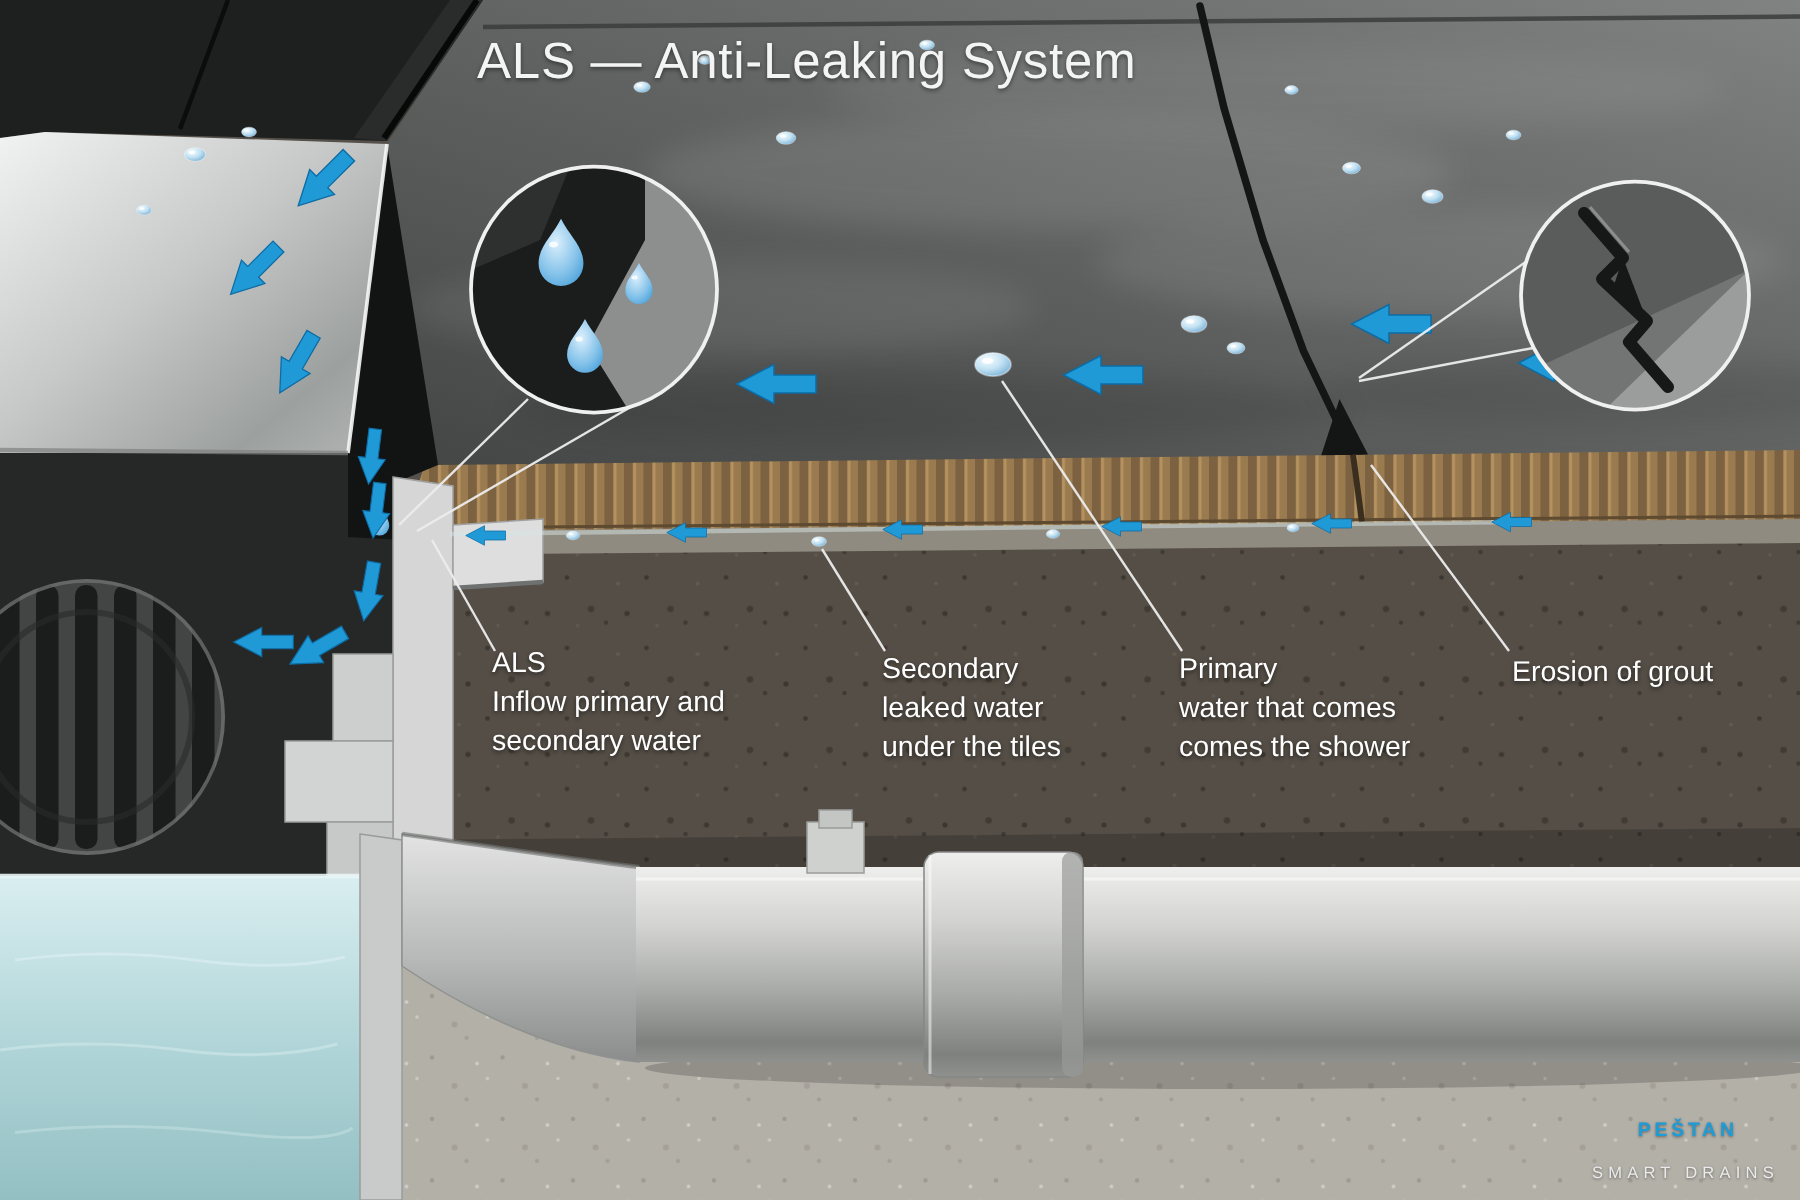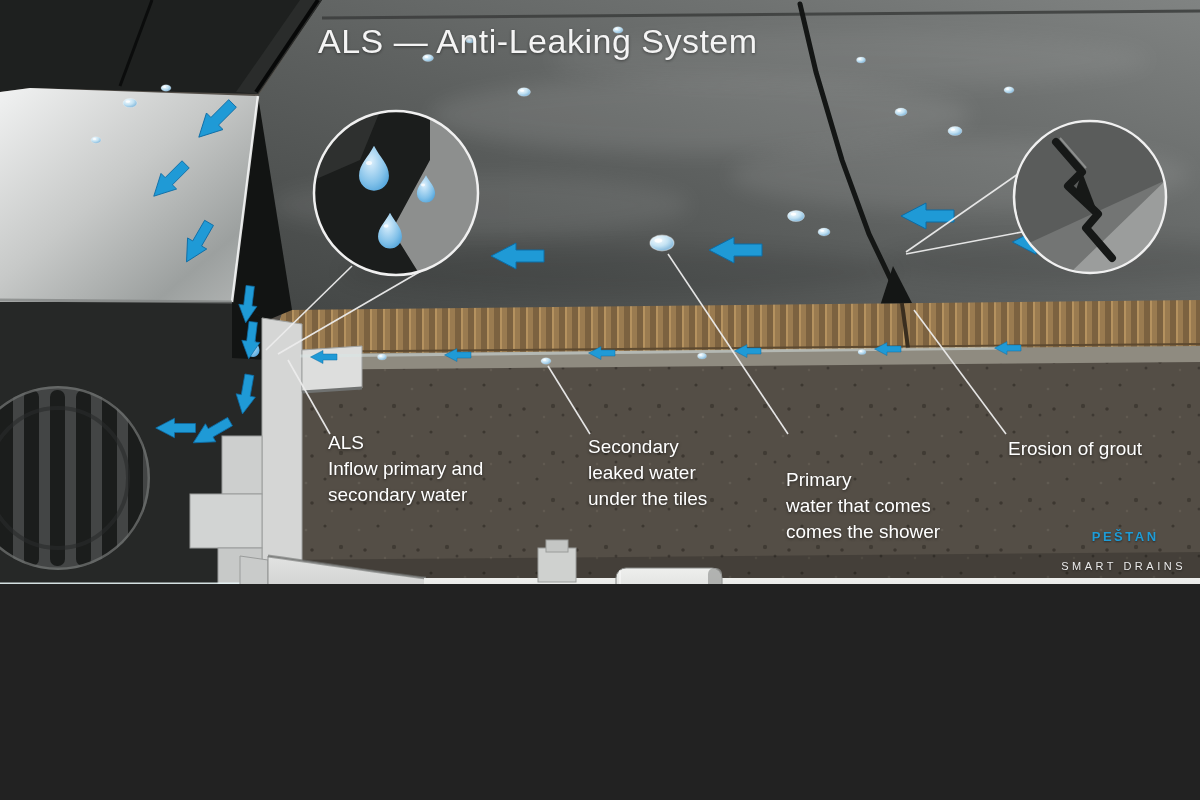--- a/index.html
+++ b/index.html
@@ -1,16 +1,16 @@
 <!DOCTYPE html>
 <html style="--arrow-blue: #1f9ad6; --logo-blue: #1e9cd7; --callout-stroke: #f0f0f0;"><head>
 <meta charset="utf-8">
 <style>
   html,body{margin:0;padding:0;background:#222;}
-  .stage{position:relative;width:1200px;height:584px;overflow:hidden;font-family:"Liberation Sans",sans-serif;background:#55504a;text-decoration:underline;}
+  .stage{position:relative;width:1200px;height:800px;overflow:hidden;font-family:"Liberation Sans",sans-serif;background:#55504a;text-decoration:underline;}
   .stage svg.scene{position:absolute;left:0;top:0;}
   .title{position:absolute;left:318px;top:22px;margin:0;font-size:34px;font-weight:500;color:#f4f4f4;letter-spacing:.5px;text-shadow:0 1px 3px rgba(0,0,0,.45);}
   .label{position:absolute;color:#fff;font-size:19px;line-height:1.38;font-weight:400;text-shadow:0 1px 3px rgba(0,0,0,.55);}
   .label span{display:block;}
   .flow-arrow{fill:var(--arrow-blue,#1f9ad6);stroke:#0d6ca5;stroke-width:1;}
   .leader{stroke:#ededed;stroke-width:1.6;opacity:.95;}
   .callout-ring{fill:none;stroke:var(--callout-stroke,#f0f0f0);stroke-width:2.5;}
   .logo{position:absolute;right:14px;bottom:12px;text-align:right;text-shadow:0 1px 2px rgba(0,0,0,.45);}
   .logo-brand{color:var(--logo-blue,#1e9cd7);font-size:13px;font-weight:bold;letter-spacing:2.5px;text-align:center;margin-left:3px;}
   .logo-name{display:flex;align-items:baseline;font-size:40px;font-weight:bold;color:#fff;line-height:1;letter-spacing:1px;}
@@ -300,21 +300,21 @@
 <div class="label" style="left:328px;top:430px;">
   <span>ALS</span>
   <span>Inflow primary and</span>
   <span>secondary water</span>
 </div>
 <div class="label" style="left:588px;top:434px;">
   <span>Secondary</span>
   <span>leaked water</span>
   <span>under the tiles</span>
 </div>
-<div class="label" style="left:786px;top:434px;margin-top:33px;">
+<div class="label" style="left:786px;top:434px;">
   <span>Primary</span>
   <span>water that comes</span>
   <span>comes the shower</span>
 </div>
 <div class="label" style="left:1008px;top:436px;">
   <span>Erosion of grout</span>
 </div>
 
 <div class="logo">
   <div class="logo-brand">PEŠTAN</div>

